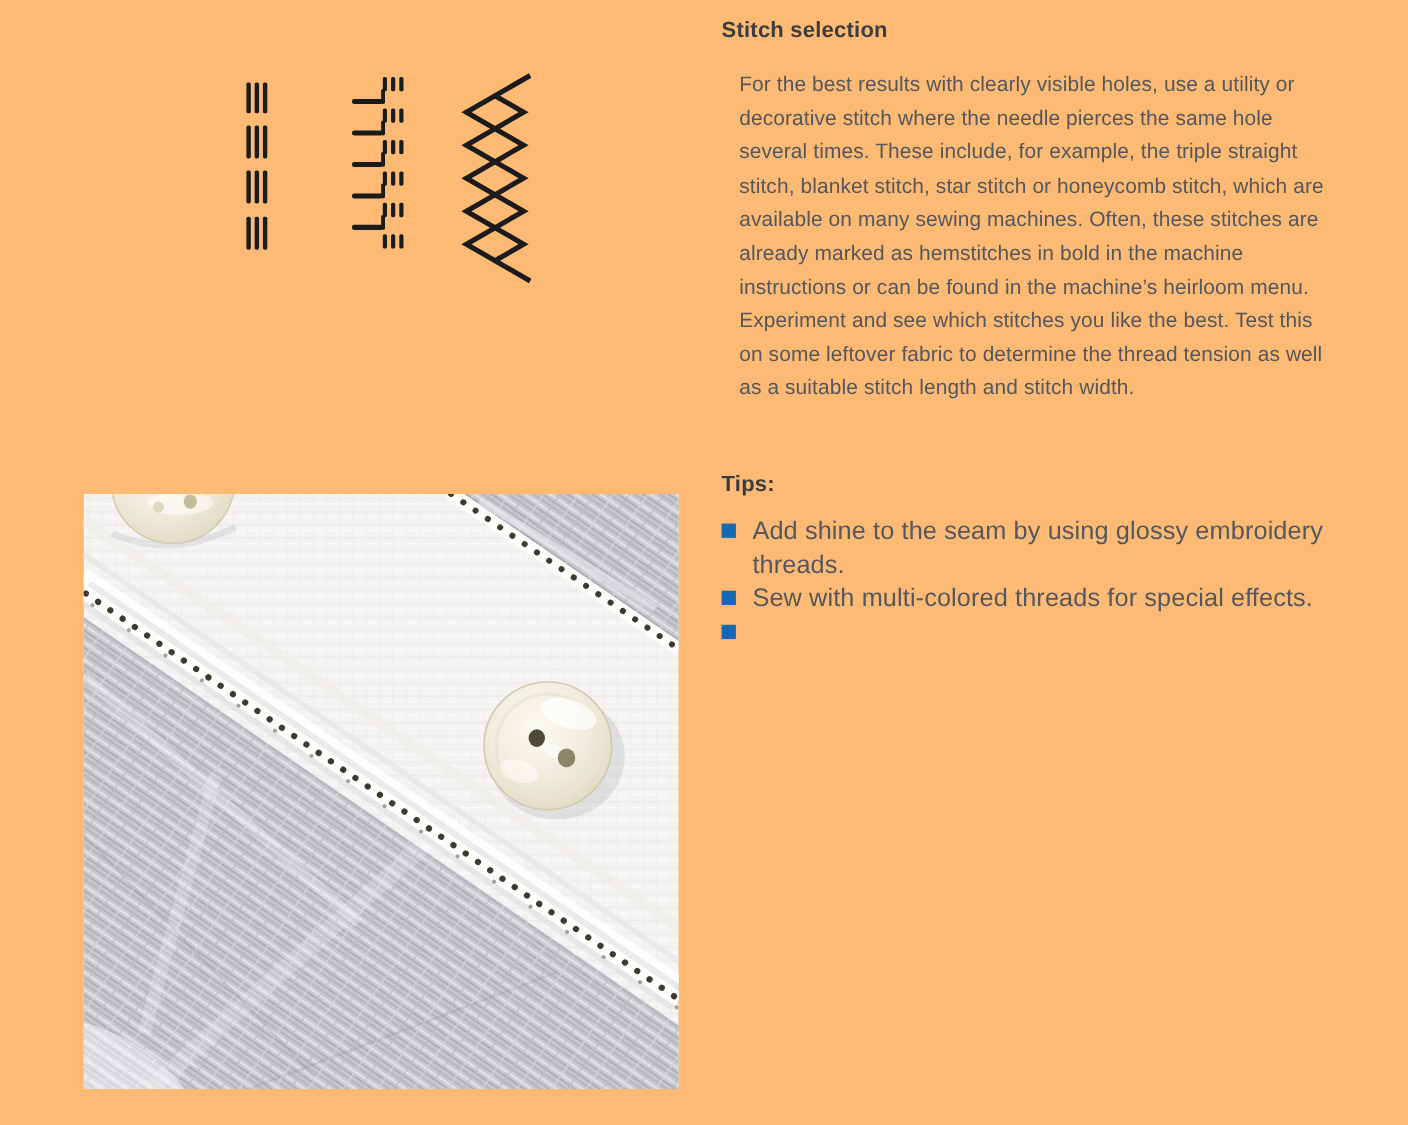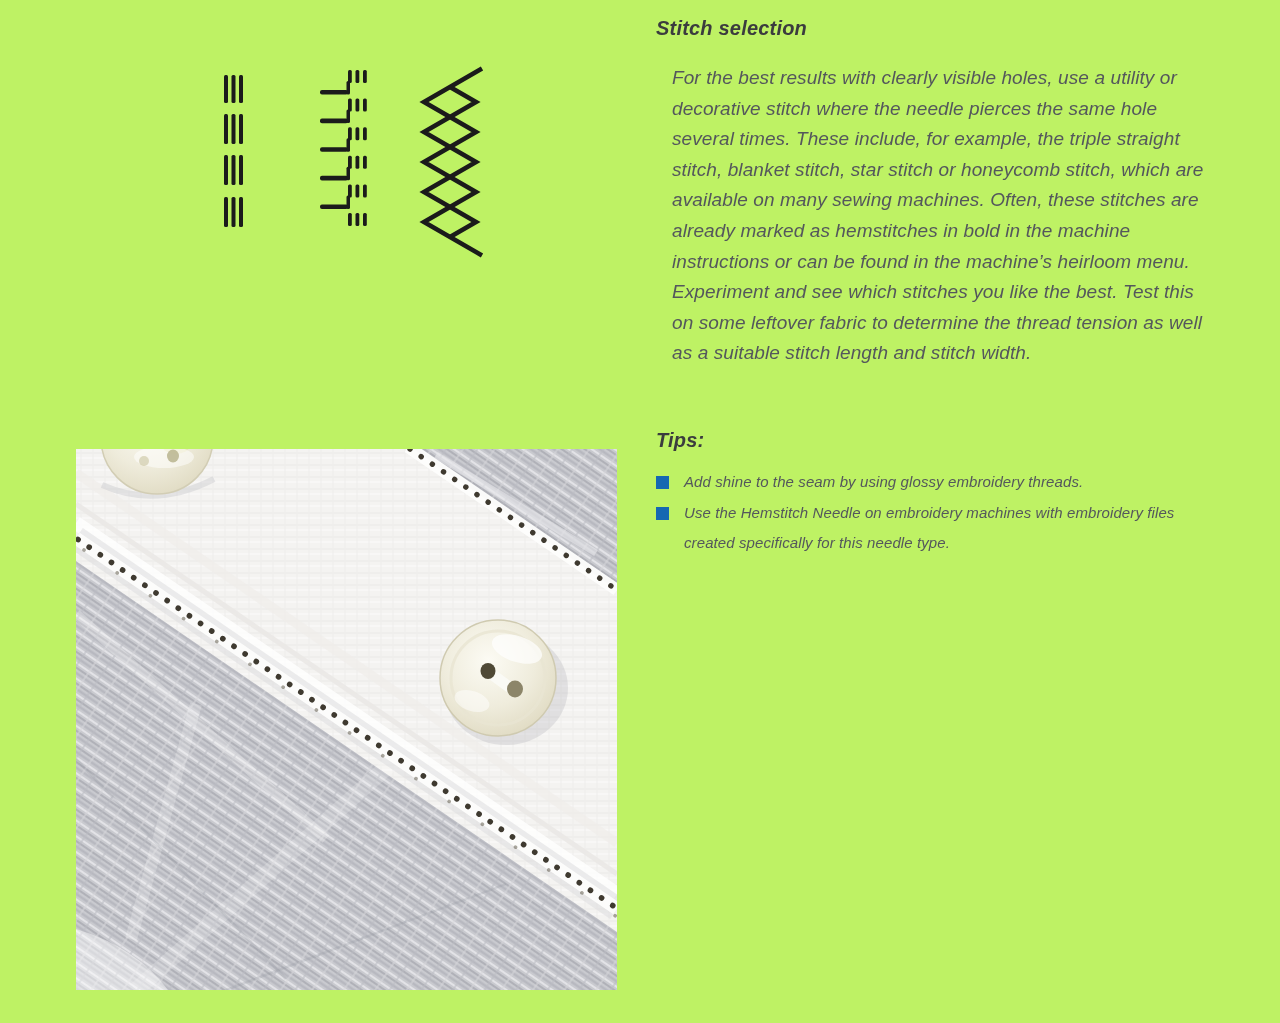--- a/index.html
+++ b/index.html
@@ -1,20 +1,20 @@
 <!DOCTYPE html>
 <html><head>
 <meta charset="utf-8">
 <style>
   html, body { margin:0; padding:0; background:#ffffff; }
   body {
     width:1280px; height:1023px; overflow:hidden;
     font-family:"Liberation Sans","DejaVu Sans",sans-serif;
   }
-  .page { position:relative; width:1280px; height:1023px; background:#bef264;font-style:italic; }
+  .page { position:relative; width:1280px; height:1023px; background:#fdba74; }
 
   .diagrams {
     position:absolute; left:195px; top:55px; width:330px; height:205px;
   }
 
   .photo {
     position:absolute; left:76px; top:449px; width:541px; height:541px;
   }
 
   .content {
@@ -27,21 +27,21 @@
   .content p.body {
     margin:21px 0 0 16px; font-size:19px; line-height:30.6px; letter-spacing:.1px;
   }
   .content h3.tips-heading {
     margin:57px 0 0 0; font-size:20px; line-height:28px;
     font-weight:700; color:#3b3c3e; letter-spacing:.2px;
   }
   ul.tips-list { list-style:none; margin:13px 0 0 0; padding:0; }
   ul.tips-list li {
     position:relative; padding-left:28px;
-    font-size:15px; line-height:30.6px; letter-spacing:.1px;
+    font-size:23px; line-height:30.6px; letter-spacing:.1px;
   }
   ul.tips-list li .bullet {
     position:absolute; left:0; top:9px; width:13px; height:13px;
     background:#1568b2;
   }
 </style>
 </head>
 <body>
 
 <div class="page">
@@ -172,18 +172,18 @@
     </g>
   </svg>
 
   <div class="content">
     <h2>Stitch selection</h2>
     <p class="body">For the best results with clearly visible holes, use a utility or decorative stitch where the needle pierces the same hole several times. These include, for example, the triple straight stitch, blanket stitch, star stitch or honeycomb stitch, which are available on many sewing machines. Often, these stitches are already marked as hemstitches in bold in the machine instructions or can be found in the machine’s heirloom menu. Experiment and see which stitches you like the best. Test this on some leftover fabric to determine the thread tension as well as a suitable stitch length and stitch width.</p>
 
     <h3 class="tips-heading">Tips:</h3>
     <ul class="tips-list">
       <li><span class="bullet"></span><span>Add shine to the seam by using glossy embroidery threads.</span></li>
+      <li><span class="bullet"></span><span>Sew with multi-colored threads for special effects.</span></li>
       <li><span class="bullet"></span></li>
-      <li><span class="bullet"></span><span>Use the Hemstitch Needle on embroidery machines with embroidery files created specifically for this needle type.</span></li>
     </ul>
   </div>
 
 </div>
 
 </body></html>

